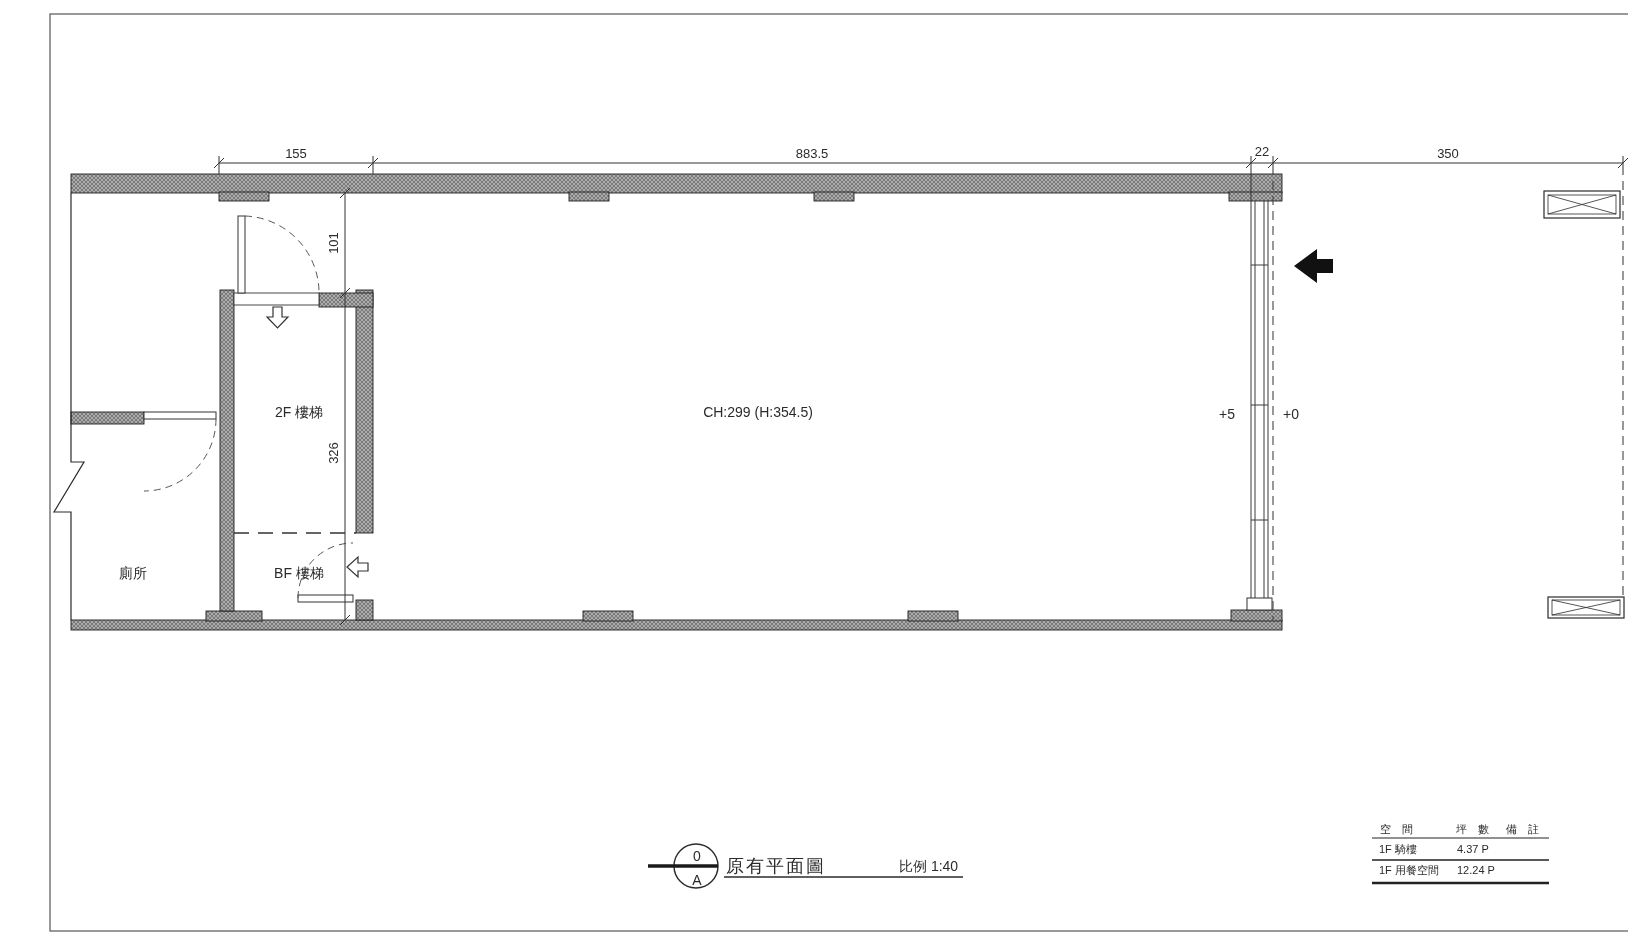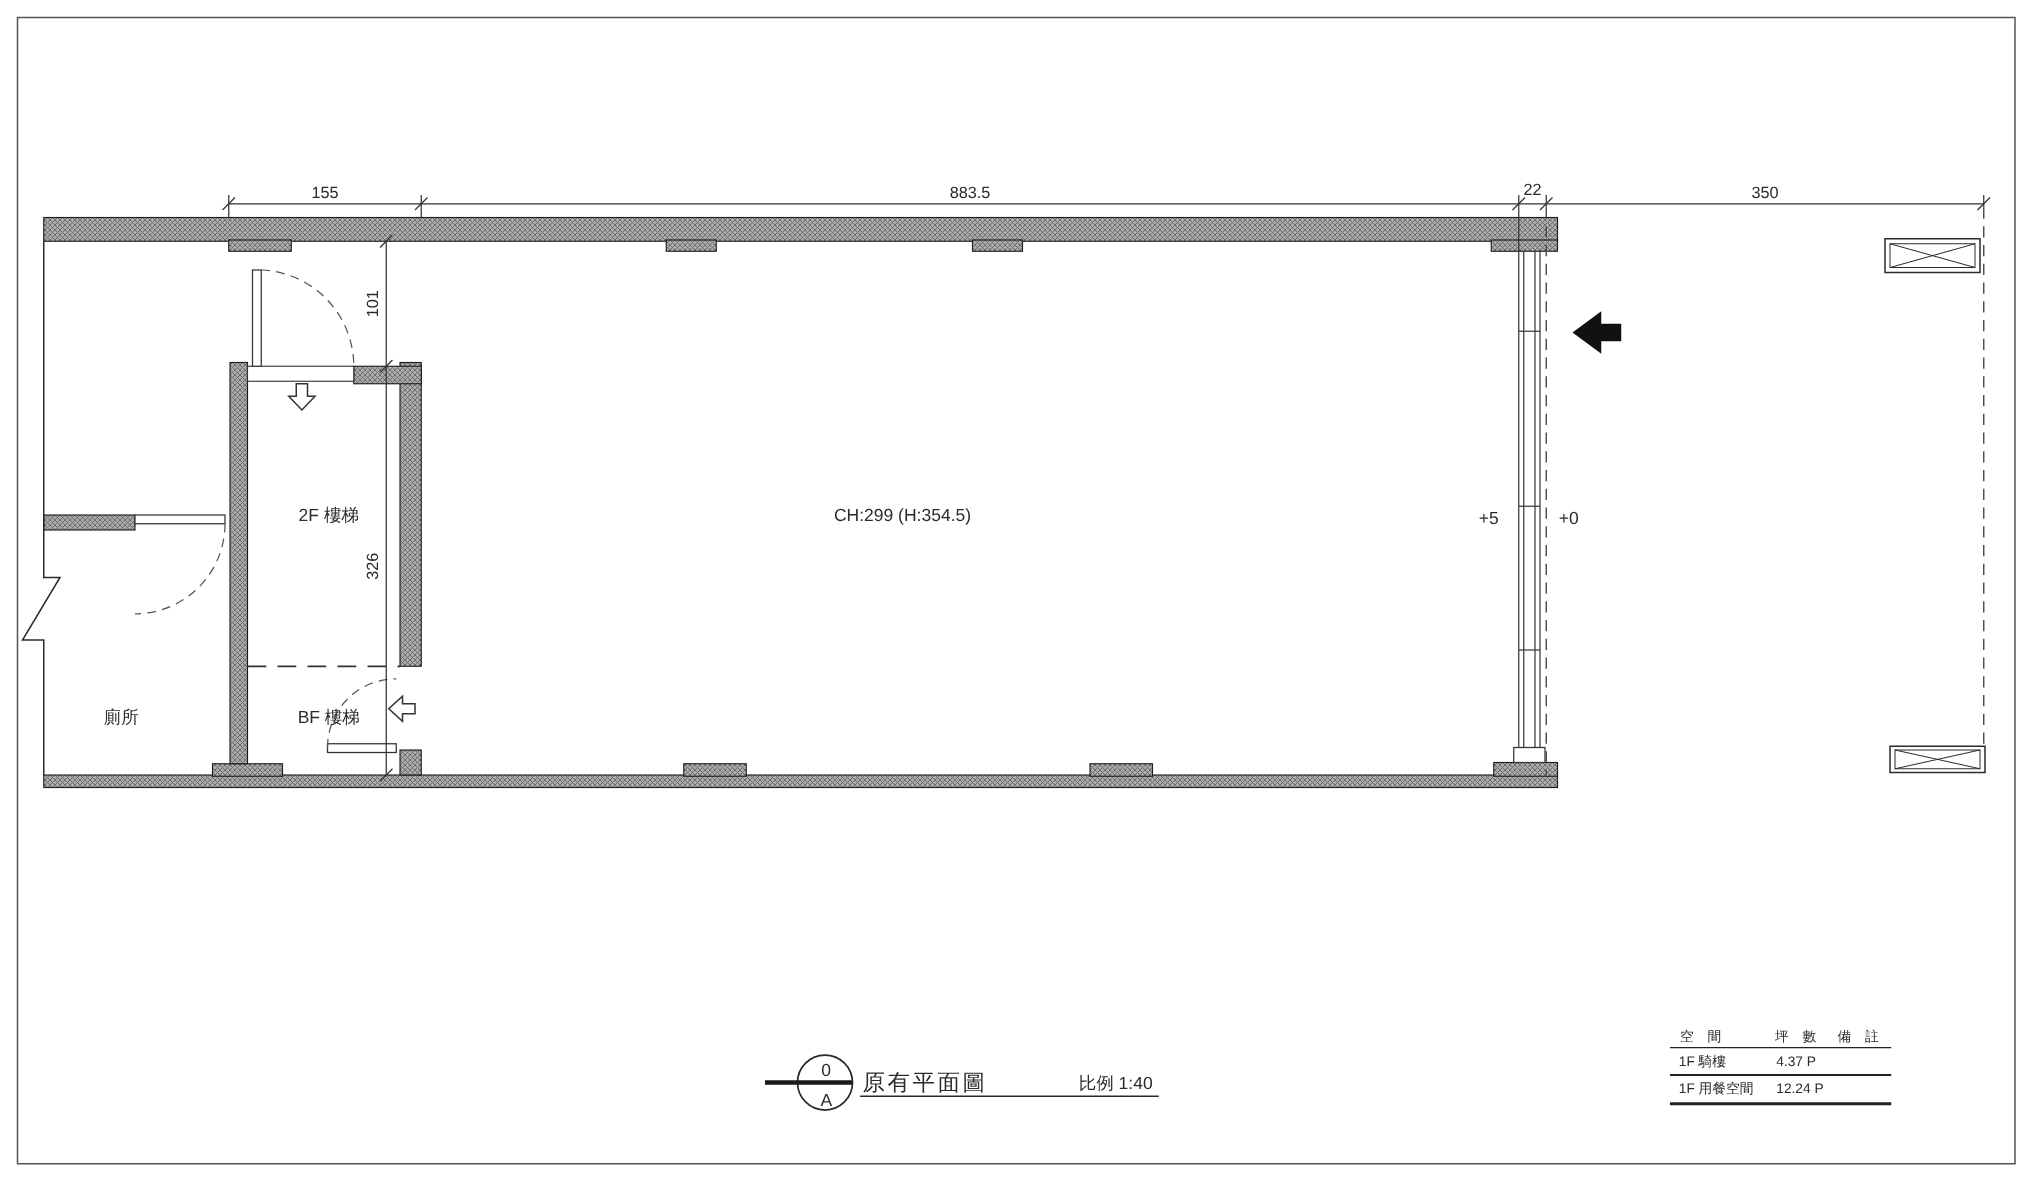--- a/index.html
+++ b/index.html
@@ -1,17 +1,17 @@
 <!DOCTYPE html>
 <html><head>
 <meta charset="utf-8">
 <style>
   html,body{margin:0;padding:0;background:#ffffff;}
   .sheet{position:relative;width:1544px;height:945px;background:#ffffff;
-         font-family:"Liberation Sans","DejaVu Sans",sans-serif;}
+         font-family:"Liberation Sans","DejaVu Sans",sans-serif;margin-left:36px;}
   svg{display:block;}
   text{fill:#2b2b2b;font-family:"Liberation Sans","DejaVu Sans",sans-serif;}
   .dim{font-size:13px;}
   .room{font-size:14px;}
   .lvl{font-size:14px;}
   .ttl{font-size:18px;letter-spacing:2px;}
   .scl{font-size:14px;}
   .bub{font-size:14px;}
   .tbl-h{font-size:11px;letter-spacing:4px;}
   .tbl-c{font-size:11px;}

